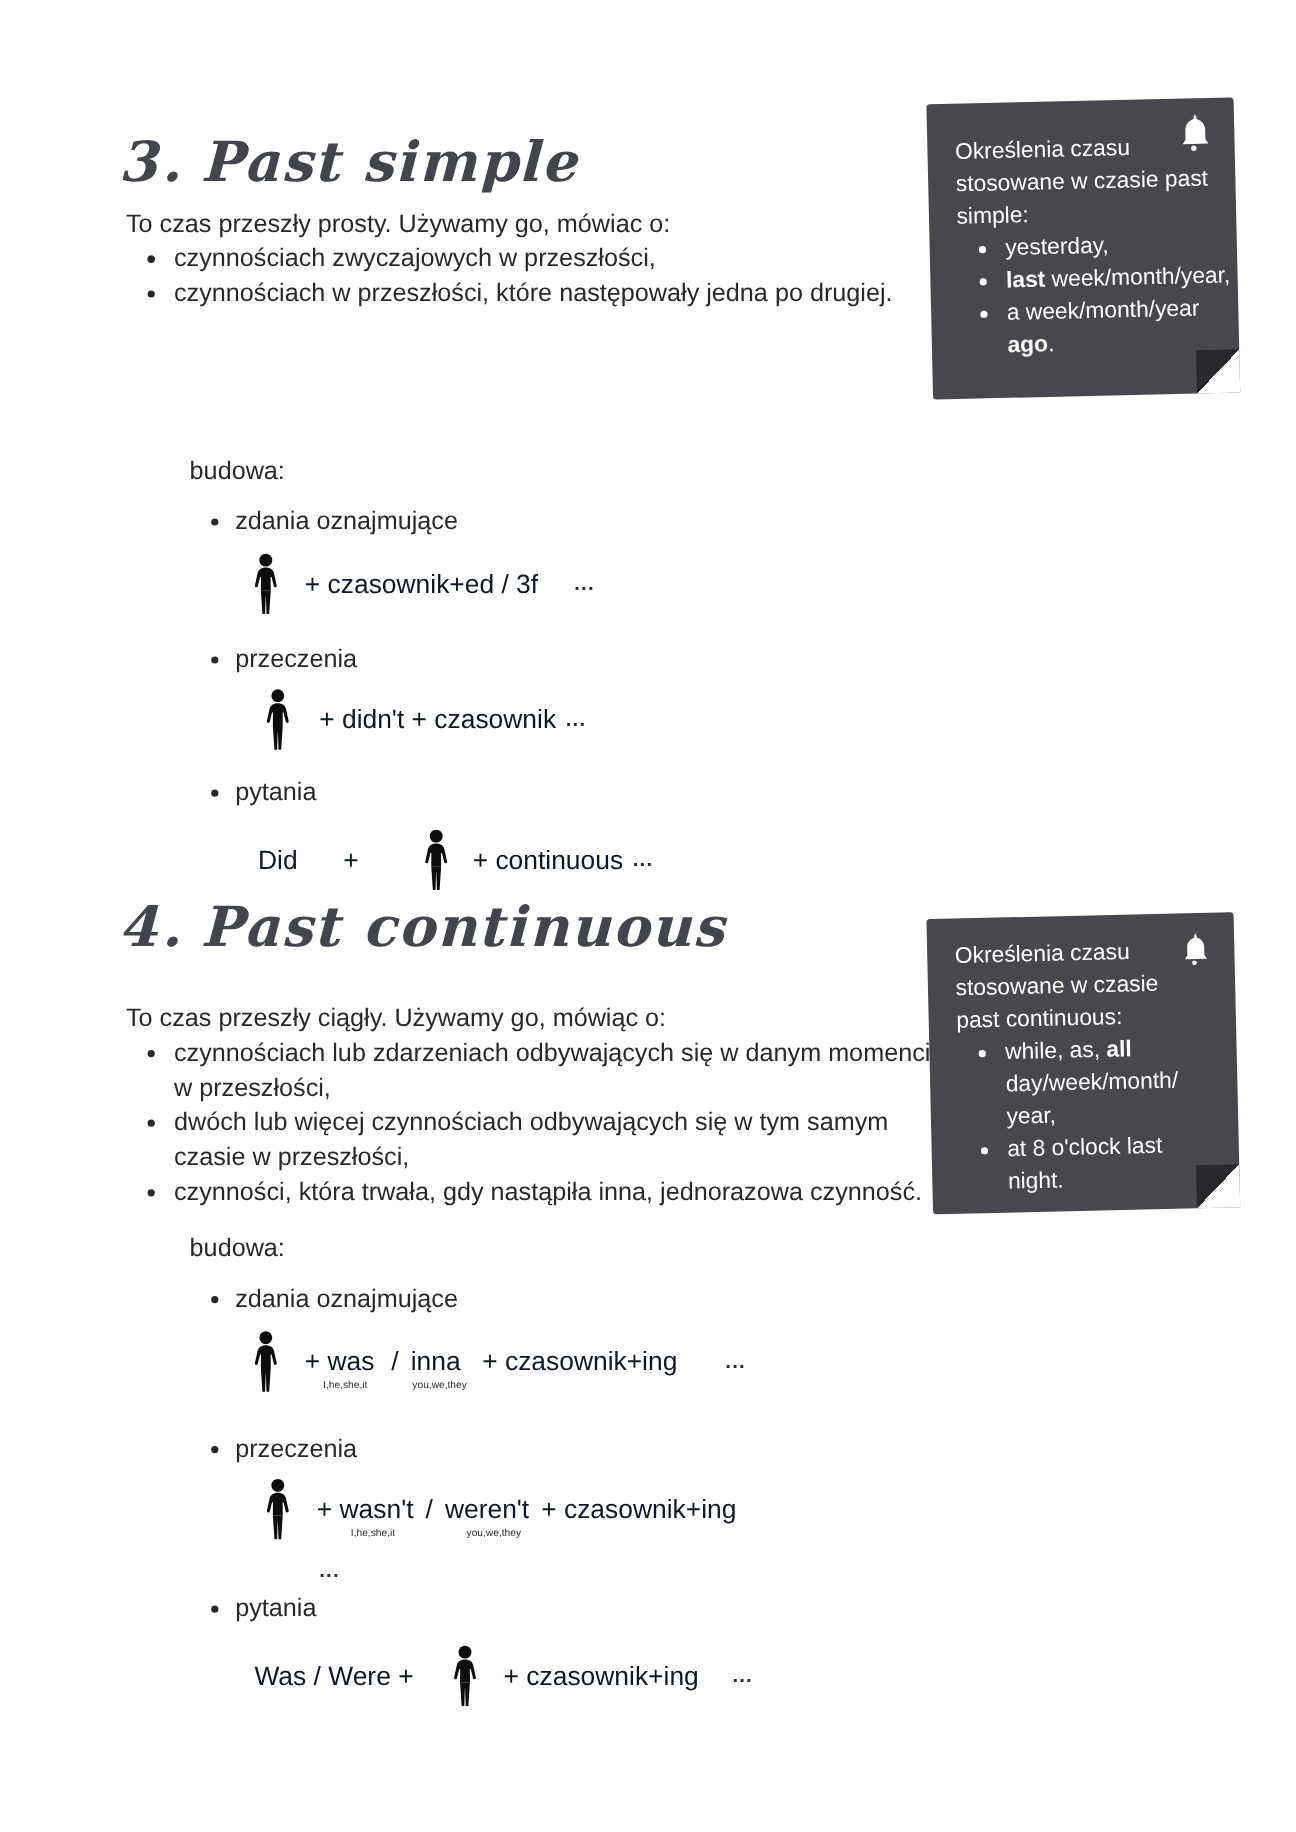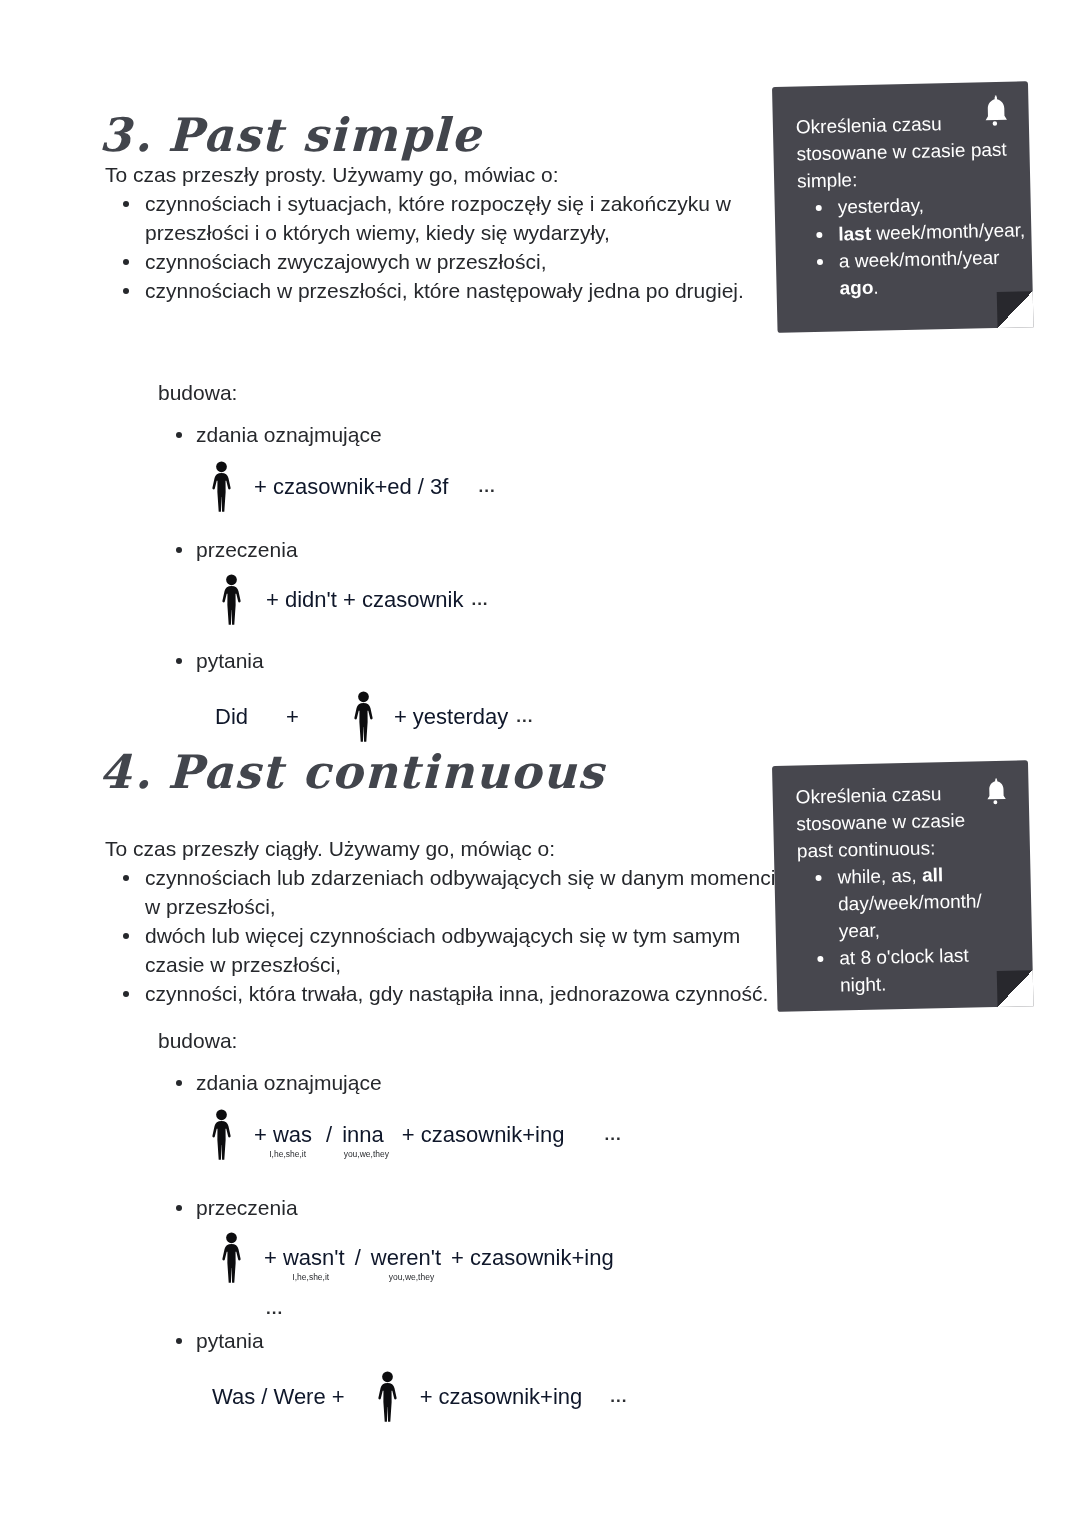--- a/index.html
+++ b/index.html
@@ -88,25 +88,24 @@
   #note2{left:772px;top:766px;padding-top:18px;}
   b{font-weight:bold;}
 </style>
 </head>
 <body>
 
 <div class="page">
 
   <div class="script-heading" style="top:108px;">3. Past simple</div>
 
-  <div class="intro-block" style="top:160px;">
+  <div class="intro-block" style="top:172px;">
     <div class="para">To czas przeszły prosty. Używamy go, mówiac o:</div>
     <div class="bitem">
       <span class="dot"></span>
-      <span>czynnościach i sytuacjach, które rozpoczęły się i zakończyku w przeszłości i o których wiemy, kiedy się wydarzyły,</span>
     </div>
     <div class="bitem">
       <span class="dot"></span>
       <span>czynnościach zwyczajowych w przeszłości,</span>
     </div>
     <div class="bitem">
       <span class="dot"></span>
       <span>czynnościach w przeszłości, które następowały jedna po drugiej.</span>
     </div>
   </div>
@@ -147,21 +146,21 @@
       <span>pytania</span>
     </div>
     <div class="frow mt4 pl57">
       <span class="ftext">Did</span>
       <span class="ftext ml38">+</span>
       <svg class="person ml48" viewBox="0 0 40 64" fill="#0d0d0f">
         <circle cx="20" cy="7.5" r="6.5"></circle>
         <path d="M20 15c-4.6 0-7.6 2.3-8.4 6.2L9 33c-.4 2 2.4 2.7 2.9.8l2.3-9.3h.9L15 38h10l-.1-13.5h.9l2.3 9.3c.5 1.9 3.3 1.2 2.9-.8l-2.6-11.8C27.6 17.3 24.6 15 20 15z"></path>
         <path d="M15 38l1.6 24h2.7l.6-18h.2l.6 18h2.7L25 38z"></path>
       </svg>
-      <span class="ftext ml14">+ yesterday</span>
+      <span class="ftext ml14">+ continuous</span>
       <span class="fell ml8">...</span>
     </div>
   </div>
 
   <div class="note" id="note1">
     <svg class="bell" viewBox="0 0 24 24">
       <path d="M12 1.6c1 0 1.8.8 1.8 1.8v.8c2.9.8 4.7 3.2 4.7 6.2v5l1.6 2.6H5.9l1.6-2.6v-5c0-3 1.8-5.4 4.7-6.2v-.8c0-1 .8-1.8 1.8-1.8z"></path>
       <circle cx="12" cy="20.4" r="1.5"></circle>
     </svg>
     <div class="ntitle">

